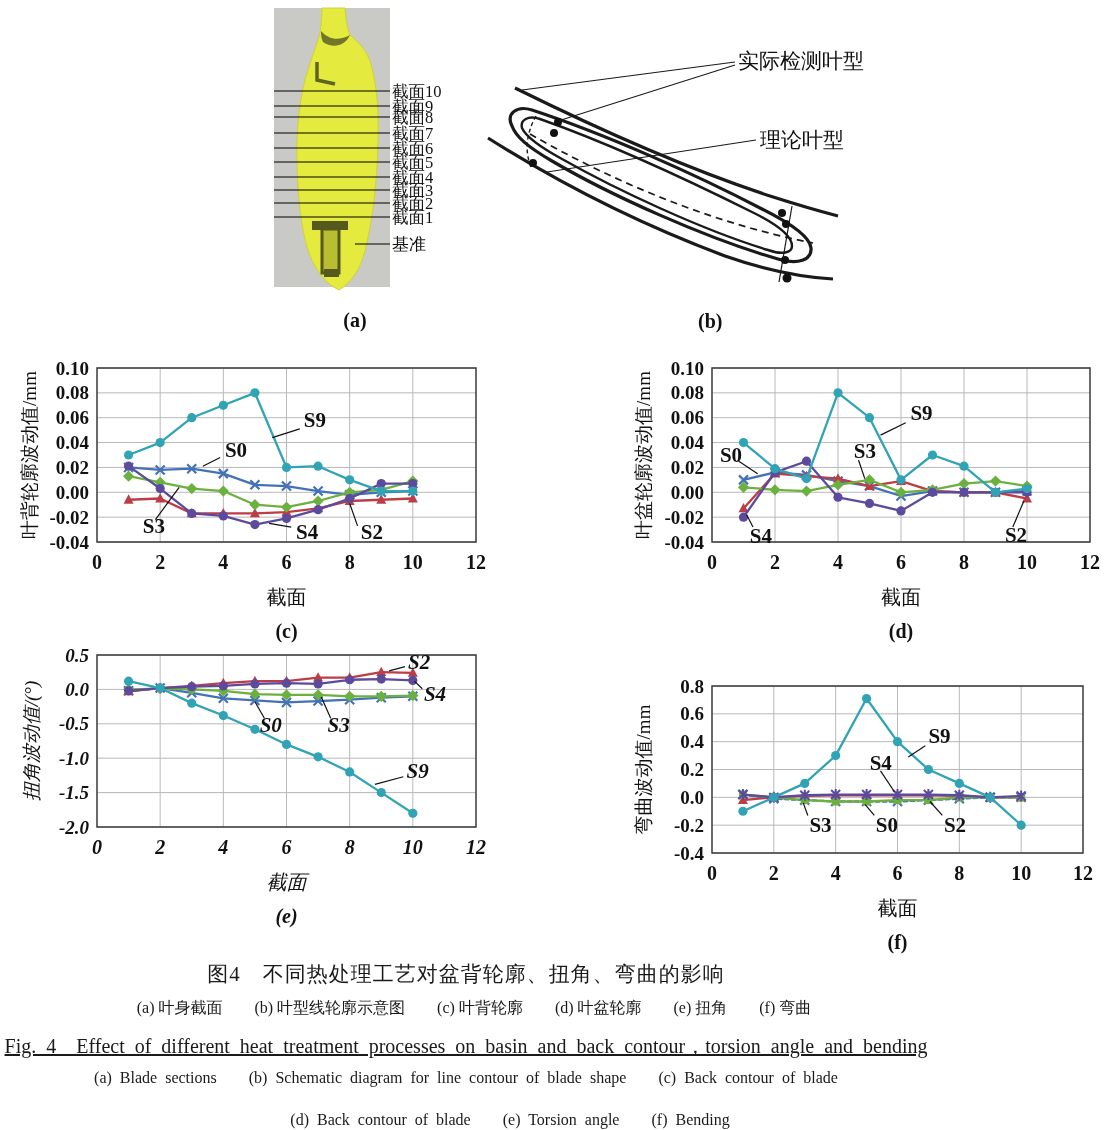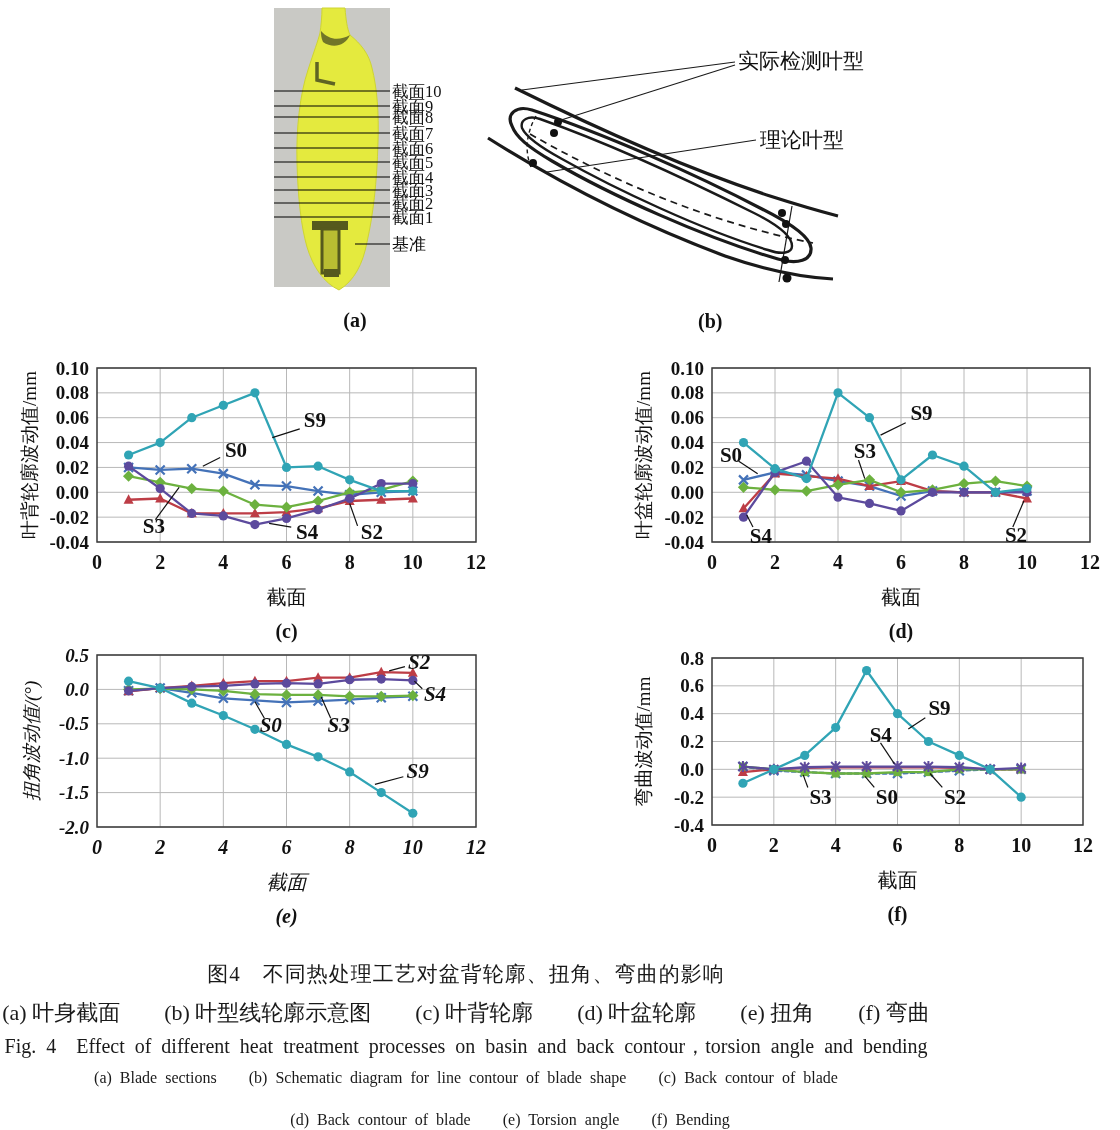--- a/index.html
+++ b/index.html
@@ -3,22 +3,22 @@
 <meta charset="utf-8">
 <style>
   html,body{margin:0;padding:0;background:#fff;}
   body{width:1120px;height:1130px;position:relative;overflow:hidden;
        font-family:"Liberation Serif",serif;color:#000;}
   .panel{position:absolute;}
   .chart{position:absolute;}
   svg text{font-family:"Liberation Serif",serif;fill:#111;}
   .cap{position:absolute;width:932px;text-align:center;white-space:pre;color:#1a1a1a;}
   #cap1{top:960px;font-size:21px;letter-spacing:1px;}
-  #cap2{top:998px;font-size:22px;}
-  #cap3{top:1033px;font-size:20px;word-spacing:5px;}
+  #cap2{top:998px;font-size:16px;margin-left:8px;}
+  #cap3{top:1033px;font-size:20px;word-spacing:5px;text-decoration:underline;}
   #cap4{top:1068px;font-size:16px;word-spacing:4px;}
   #cap5{top:1110px;font-size:16px;word-spacing:4px;padding-left:44px;}
 </style>
 </head>
 <body>
 
 <svg class="panel" id="panel-a" style="left:255px;top:0px" width="235" height="345" viewBox="0 0 235 345">
   <rect x="19" y="8" width="116" height="279" fill="#c9c9c5"></rect>
   <path d="M 67,8 L 90,8 C 91,20 92,28 95,35 C 106,44 114,54 117,68 C 122,88 124,112 123,142
            C 122,182 118,216 112,242 C 108,264 99,281 84,290 C 69,283 58,267 52,247
@@ -410,21 +410,21 @@
       <text x="408.0958333333333" y="33.879999999999995" font-size="21" font-weight="bold">S2</text>
       <line x1="422.30833333333334" y1="53.712" x2="414.4125" y2="46.144" stroke="#111" stroke-width="1.2"></line>
       <text x="423.8875" y="66.21600000000001" font-size="21" font-weight="bold">S4</text>
       <line x1="264.39166666666665" y1="83.29599999999999" x2="254.91666666666669" y2="66.78399999999999" stroke="#111" stroke-width="1.2"></line>
       <text x="259.6541666666667" y="97.176" font-size="21" font-weight="bold">S0</text>
       <line x1="330.7166666666667" y1="83.29599999999999" x2="321.2416666666667" y2="61.967999999999996" stroke="#111" stroke-width="1.2"></line>
       <text x="327.5583333333333" y="97.176" font-size="21" font-weight="bold">S3</text>
       <line x1="403.3583333333333" y1="141.776" x2="374.93333333333334" y2="149.344" stroke="#111" stroke-width="1.2"></line>
       <text x="406.5166666666667" y="142.584" font-size="21" font-weight="bold">S9</text>
     </svg></div>
-<div class="chart" id="chart-f" style="left: 600px; top: 635px;"><svg width="520" height="300" viewBox="0 0 520 300">
+<div class="chart" id="chart-f" style="left: 600px; top: 663px;"><svg width="520" height="300" viewBox="0 0 520 300">
       <g>
         <line x1="112" y1="23" x2="483" y2="23" stroke="#b8b8b8" stroke-width="1"></line>
         <line x1="112" y1="50.833333333333336" x2="483" y2="50.833333333333336" stroke="#b8b8b8" stroke-width="1"></line>
         <line x1="112" y1="78.66666666666666" x2="483" y2="78.66666666666666" stroke="#b8b8b8" stroke-width="1"></line>
         <line x1="112" y1="106.5" x2="483" y2="106.5" stroke="#b8b8b8" stroke-width="1"></line>
         <line x1="112" y1="134.33333333333331" x2="483" y2="134.33333333333331" stroke="#b8b8b8" stroke-width="1"></line>
         <line x1="112" y1="162.16666666666666" x2="483" y2="162.16666666666666" stroke="#b8b8b8" stroke-width="1"></line>
         <line x1="112" y1="190" x2="483" y2="190" stroke="#b8b8b8" stroke-width="1"></line>
         <line x1="173.83333333333331" y1="23" x2="173.83333333333331" y2="190" stroke="#b8b8b8" stroke-width="1"></line>
         <line x1="235.66666666666666" y1="23" x2="235.66666666666666" y2="190" stroke="#b8b8b8" stroke-width="1"></line>

